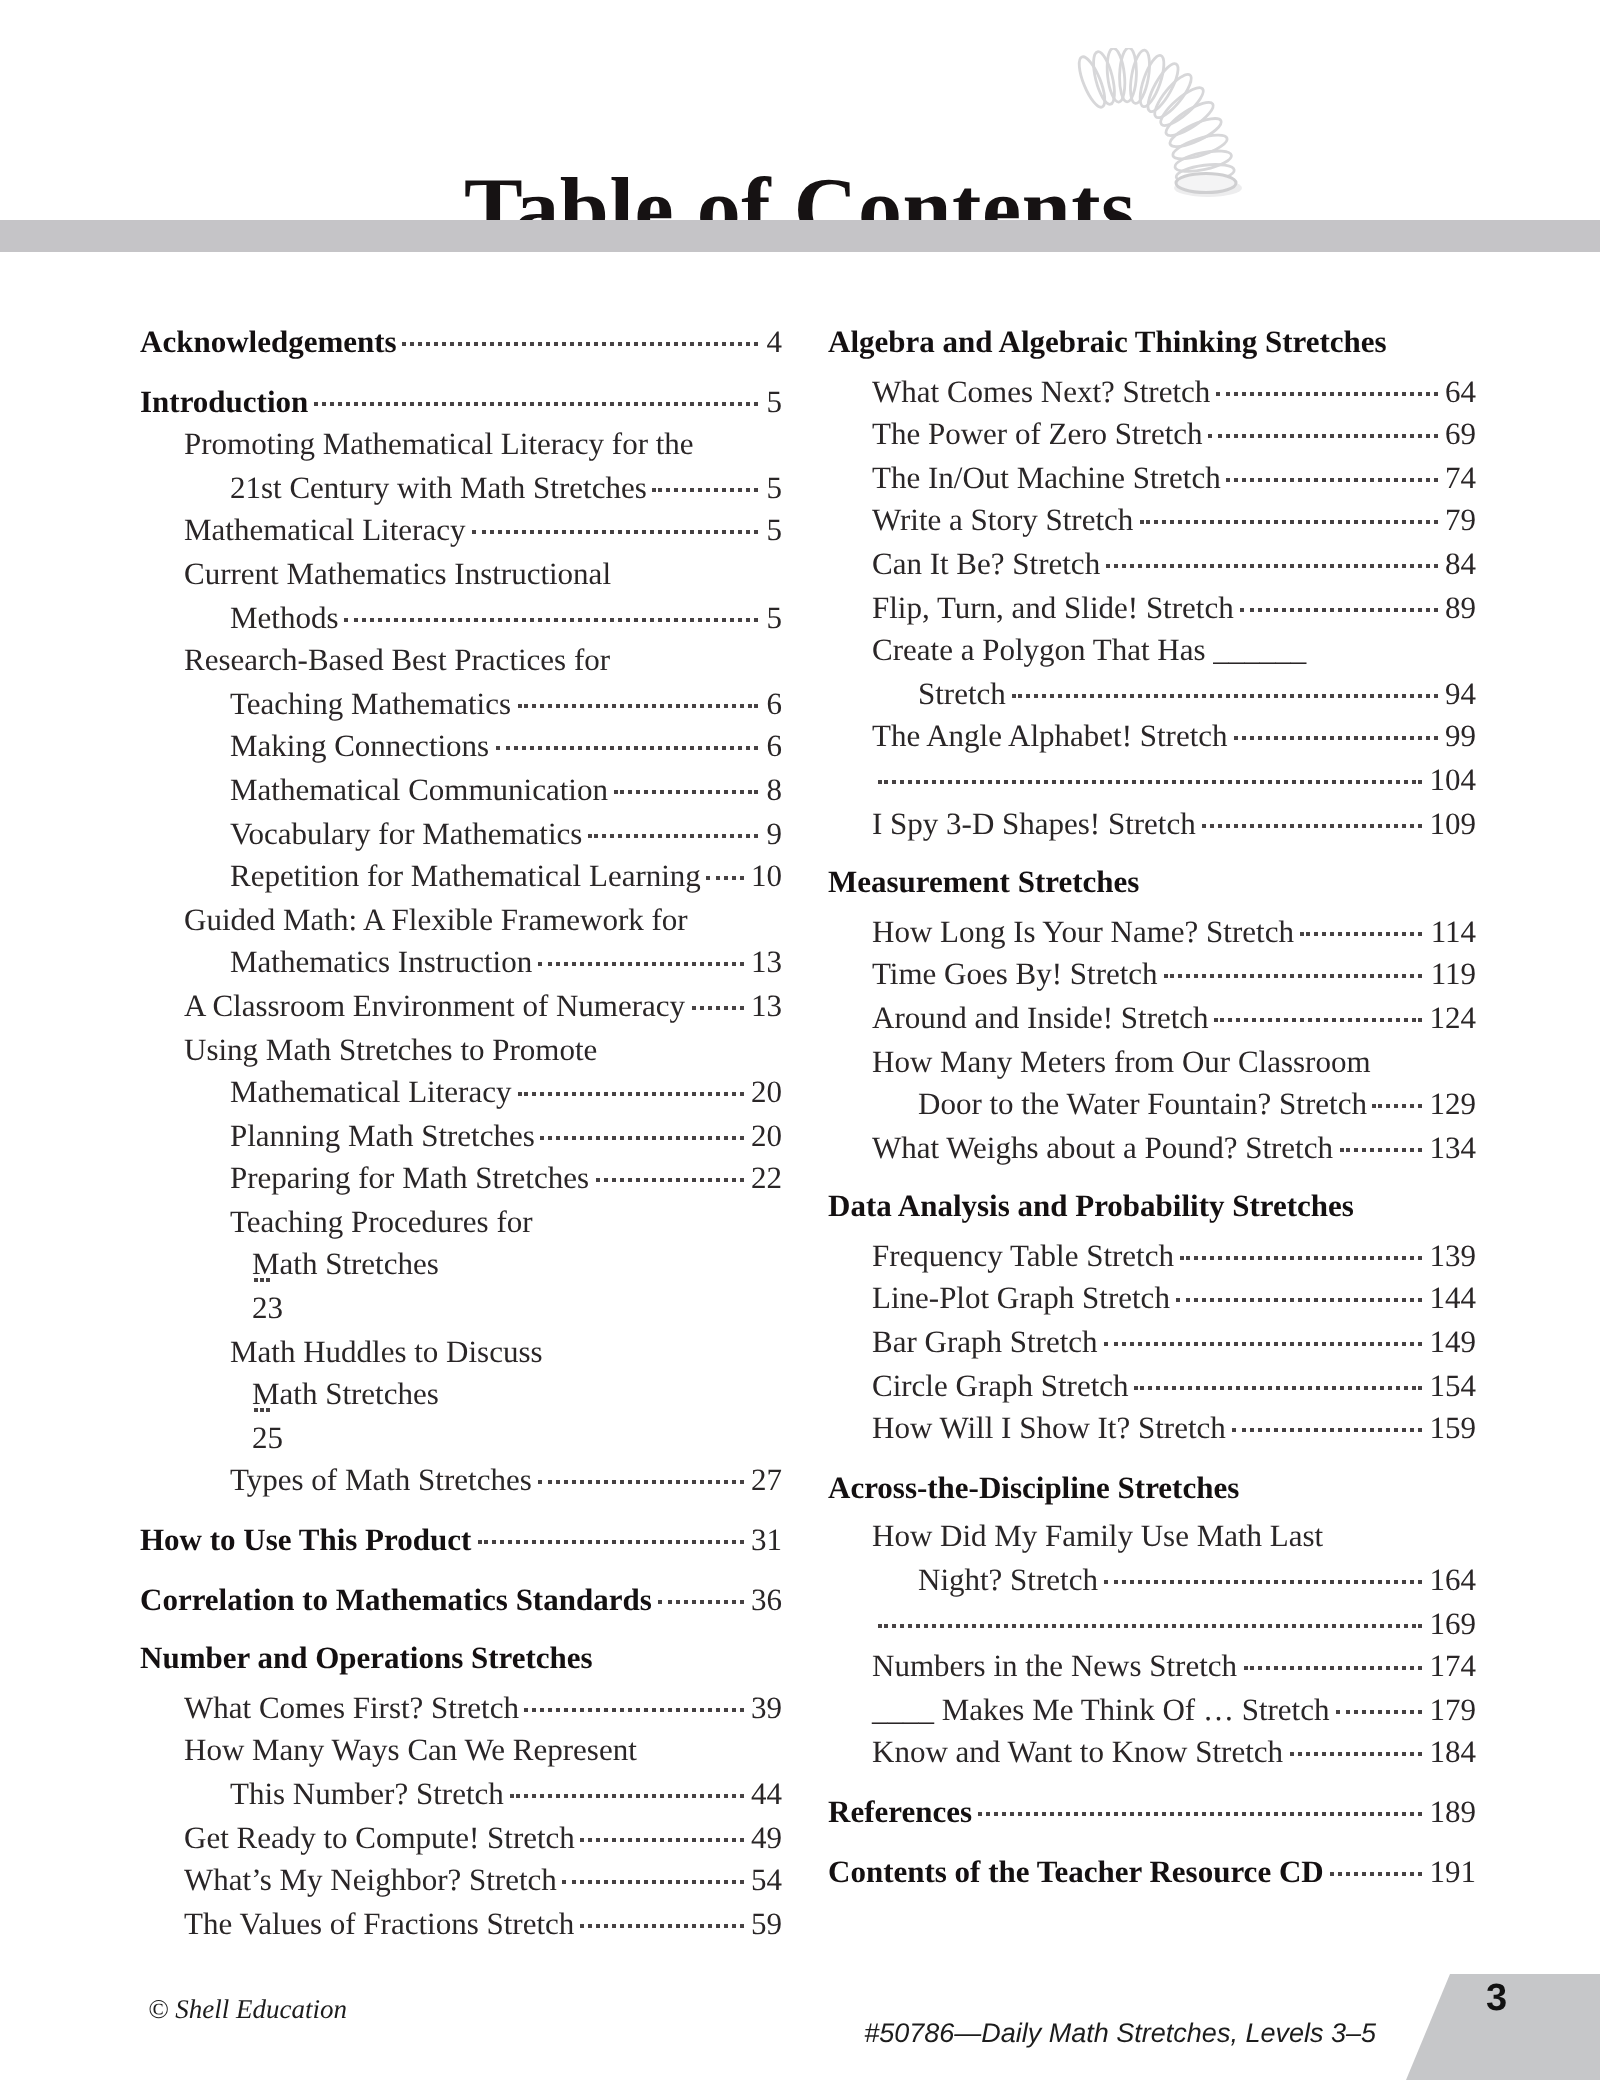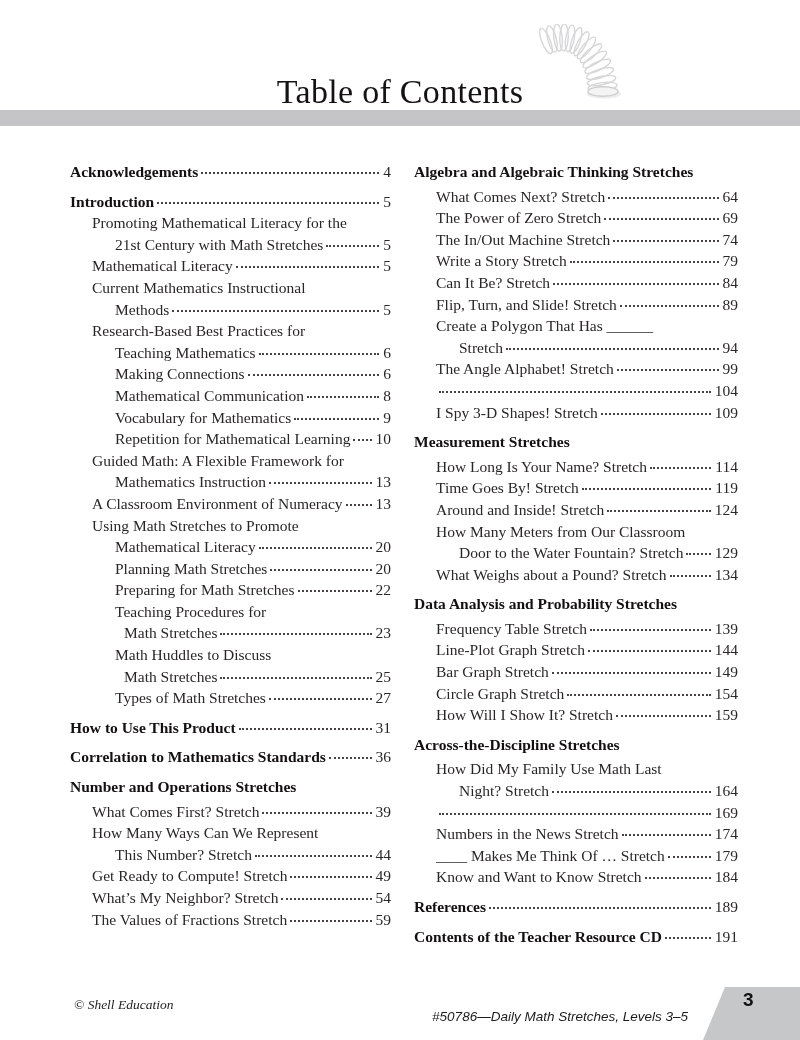--- a/index.html
+++ b/index.html
@@ -8,21 +8,21 @@
     width:800px;height:1040px;
     background:#ffffff;
     font-family:"Liberation Serif","DejaVu Serif",serif;
     color:#2a2627;
     overflow:hidden;
   }
   
   .title{
     position:absolute;top:50px;left:0;width:800px;
     text-align:center;
-    font-size:34px;font-weight:normal;color:#161213;
+    font-size:44px;font-weight:bold;color:#161213;
     letter-spacing:.3px;
   }
   .divider-bar{
     position:absolute;top:110px;left:0;
     width:800px;height:16px;
   }
   .slinky{
     position:absolute;left:536px;top:24px;
     width:102px;height:82px;
   }
@@ -32,21 +32,21 @@
   .col-right{left:414px;width:324px;}
   .entry{font-size:15.5px;line-height:21.6px;white-space:nowrap;}
   .entry.bold{font-weight:bold;color:#141011;}
   .entry.gap{margin-top:8px;}
   .entry.heading{margin-bottom:3px;}
   .col .entry:first-child{margin-top:15px;}
   .lvl1{padding-left:22px;}
   .lvl2{padding-left:45px;}
   .row{display:flex;align-items:baseline;}
   .cont-0,.cont-1{padding-left:23px;}
-  .cont-2{padding-left:9px;}
+  .cont-2{padding-left:9px;flex-direction:column;}
   .txt{white-space:nowrap;}
   .leader{flex:1;min-width:10px;position:relative;margin:0 3px 0 2px;}
   .leader::before{
     content:"";position:absolute;left:1px;right:1px;bottom:3px;
     border-bottom:2px dotted #474344;
   }
   .page-num{font-weight:normal;color:#2a2627;white-space:nowrap;}
   
   .footer-left{
     position:absolute;left:74px;top:997px;

